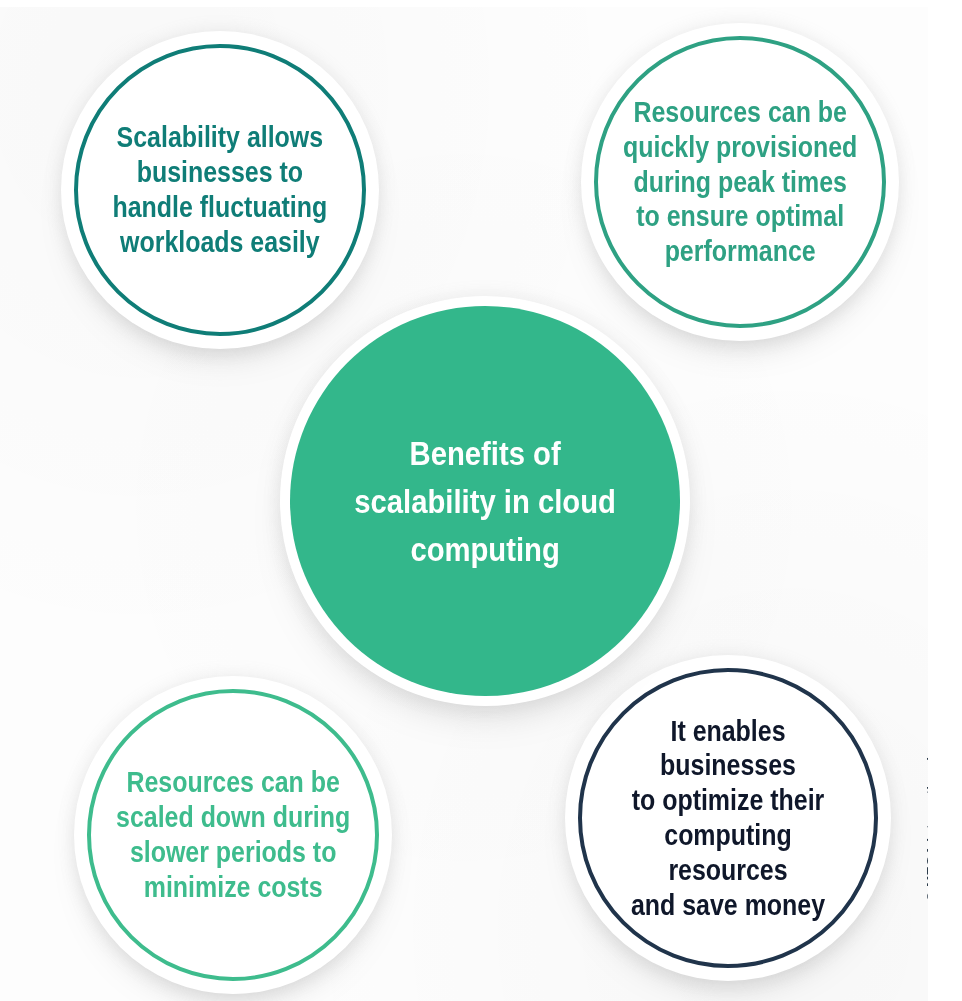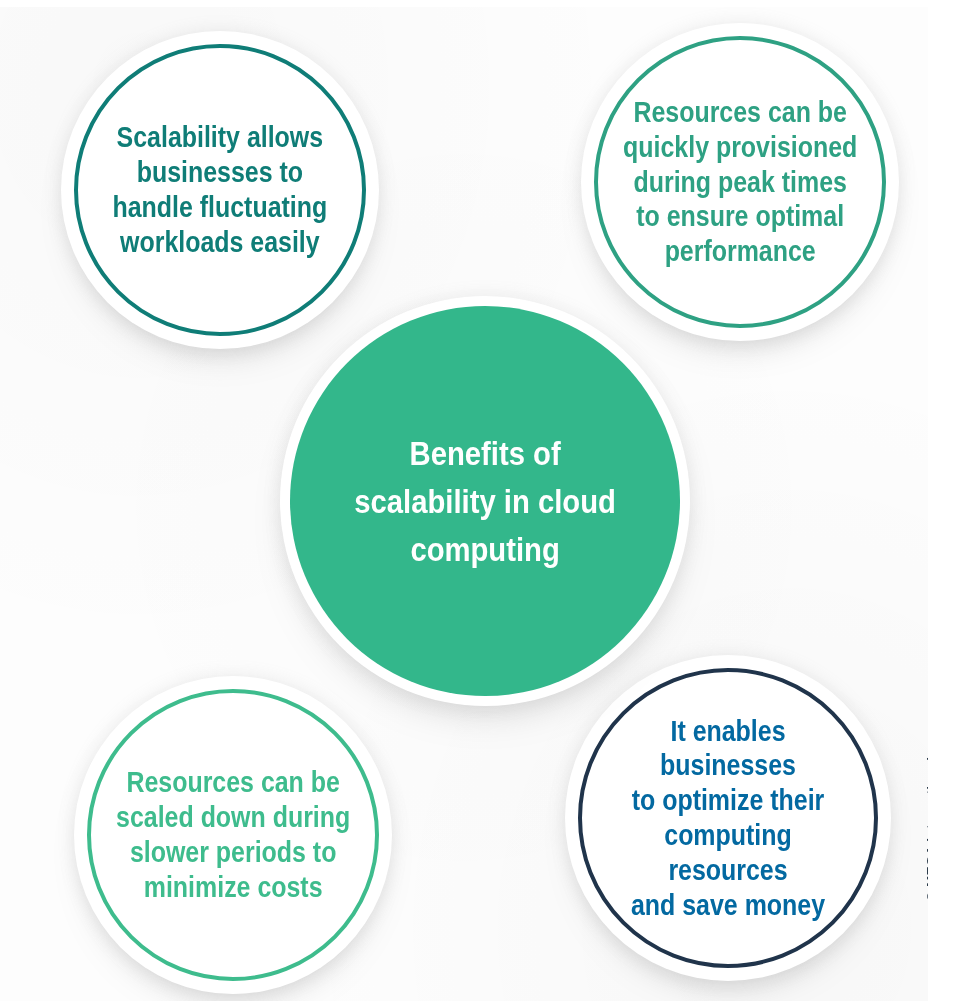--- a/index.html
+++ b/index.html
@@ -103,21 +103,21 @@
 computing</div>
   </div>
 
   <div class="bubble sat bl" style="color: rgb(62, 188, 141); border-color: rgb(62, 188, 141);">
     <div class="txt">Resources can be
 scaled down during
 slower periods to
 minimize costs</div>
   </div>
 
-  <div class="bubble sat br" style="color: #0369a1; border-color: rgb(32, 52, 75); align-items: center;">
+  <div class="bubble sat br" style="color: #0f172a; border-color: rgb(32, 52, 75); align-items: center;">
     <div class="txt">It enables businesses
 to optimize their
 computing resources
 and save money</div>
   </div>
 
   <div class="copyright" style="color: rgb(43, 59, 74);">© MEGA International</div>
 
 </div>
 

